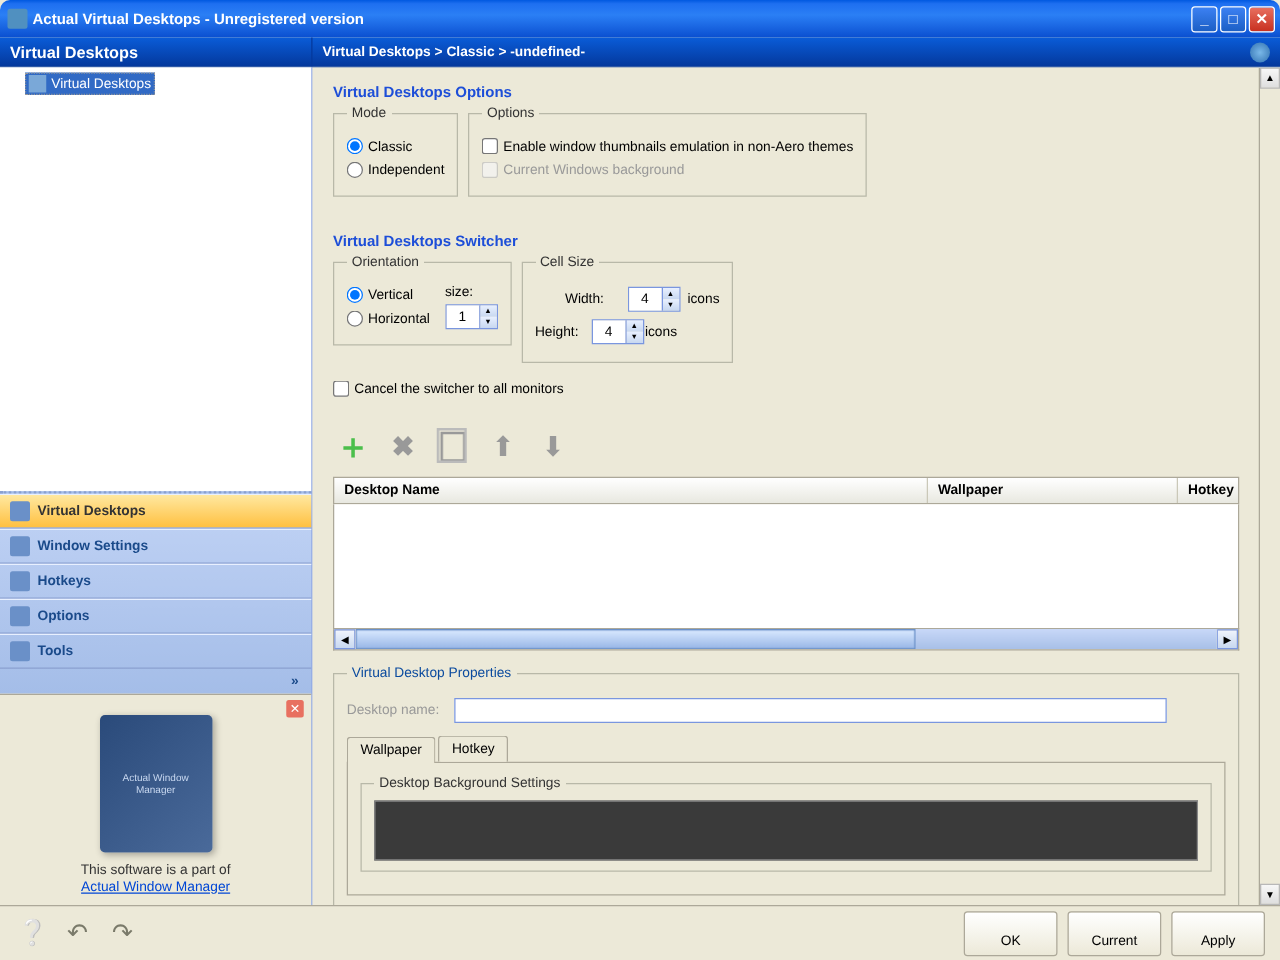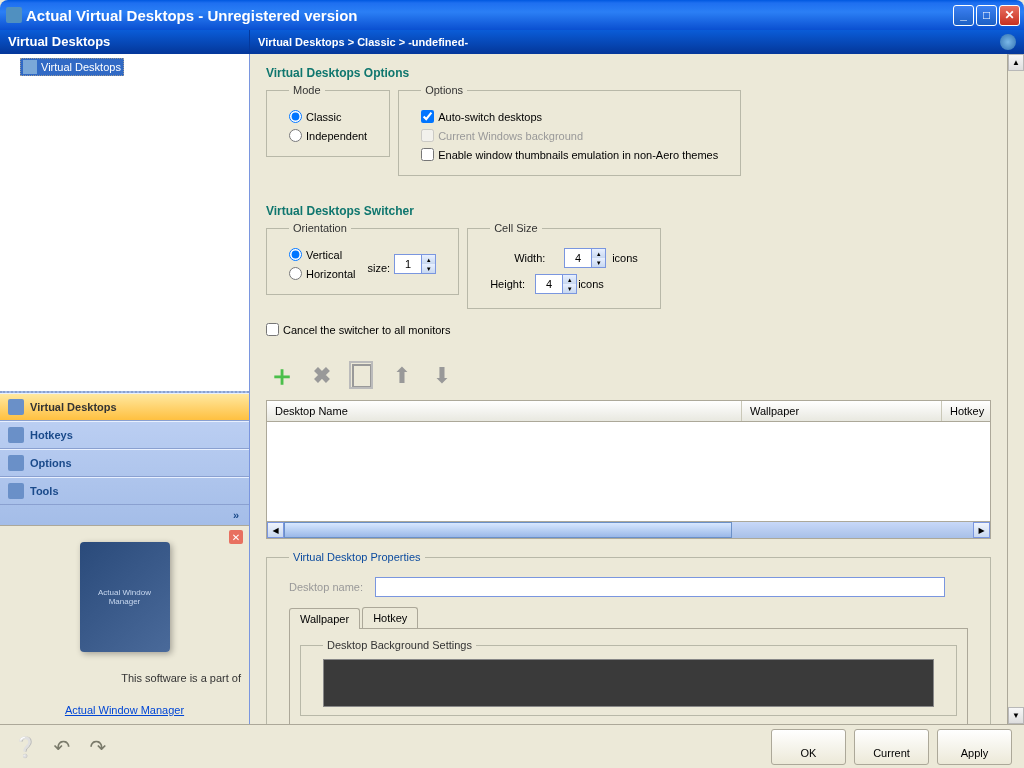--- a/index.html
+++ b/index.html
@@ -1,20 +1,20 @@
 <!DOCTYPE html>
 <html><head>
 <meta charset="utf-8">
 <style>
 * { box-sizing: border-box; margin: 0; padding: 0; font-family: Tahoma, sans-serif; font-size: 11px; }
 body { background: #ece9d8; overflow: hidden; }
 .window { width: 1024px; height: 768px; display: flex; flex-direction: column; }
 .titlebar { height: 30px; background: linear-gradient(to bottom, #0058e0 0%, #1e6ff0 10%, #2b7ff5 40%, #0a4fd0 100%); display: flex; align-items: center; padding: 0 4px; color: white; font-weight: bold; border-radius: 8px 8px 0 0; }
 .titlebar .app-icon { width: 16px; height: 16px; background: #5090c0; border-radius: 2px; margin-right: 4px; margin-left: 2px; }
-.titlebar .title { flex: 1; font-size: 15px; }
+.titlebar .title { flex: 1; font-size: 12px; }
 .win-controls { display: flex; gap: 2px; }
 .win-btn { width: 21px; height: 21px; border: 1px solid #fff; border-radius: 3px; display: flex; align-items: center; justify-content: center; cursor: pointer; color: white; font-weight: bold; font-size: 12px; }
 .win-min, .win-max { background: linear-gradient(to bottom, #3c81f3, #1c5fc5); }
 .win-close { background: linear-gradient(to bottom, #e87060, #c83020); }
 .header-row { height: 24px; background: linear-gradient(to bottom, #0a5cd8, #04389c); display: flex; align-items: center; color: white; border-bottom: 1px solid #04389c; }
 .header-left { width: 250px; padding-left: 8px; font-weight: bold; font-size: 13px; border-right: 1px solid #04389c; height: 100%; display: flex; align-items: center; }
 .header-right { flex: 1; padding-left: 8px; font-weight: bold; font-size: 13px; display: flex; align-items: center; }
 .header-right .globe { margin-left: auto; margin-right: 8px; width: 16px; height: 16px; background: radial-gradient(#7ab8e8, #3070b0); border-radius: 50%; }
 .body-row { flex: 1; display: flex; min-height: 0; }
 .sidebar { width: 250px; display: flex; flex-direction: column; background: #d6dff7; border-right: 1px solid #7a96df; }
@@ -22,47 +22,47 @@
 .tree-node { display: inline-flex; align-items: center; gap: 4px; padding: 1px 2px; background: #316ac5; color: white; border: 1px dotted #999; margin-left: 16px; }
 .tree-icon { width: 14px; height: 14px; background: #7aa8d8; display: inline-block; }
 .nav-list { background: linear-gradient(to bottom, #c1d3f5, #a4bde8); border-top: 2px dotted #8aa0d0; }
 .nav-item { height: 28px; display: flex; align-items: center; padding: 0 8px; gap: 6px; border-bottom: 1px solid #8aa0d0; border-top: 1px solid #e8f0ff; cursor: pointer; font-weight: bold; color: #1a4a8a; }
 .nav-item.selected { background: linear-gradient(to bottom, #ffe8a0, #ffc040); color: #333; }
 .nav-icon { width: 16px; height: 16px; background: #6a90c8; border-radius: 2px; }
 .nav-expand { height: 20px; display: flex; align-items: center; justify-content: flex-end; padding-right: 10px; font-weight: bold; color: #1a4a8a; cursor: pointer; }
 .promo { background: #ece9d8; border-top: 1px solid #aca899; flex-shrink: 0; padding: 8px; text-align: center; position: relative; }
 .promo-close { position: absolute; top: 4px; right: 6px; width: 14px; height: 14px; background: #e87060; color: white; font-size: 10px; border-radius: 2px; display: flex; align-items: center; justify-content: center; cursor: pointer; }
 .promo-img { width: 90px; height: 110px; background: linear-gradient(135deg, #2a4a7a, #4a6a9a); margin: 8px auto; border-radius: 4px; box-shadow: 2px 2px 6px rgba(0,0,0,0.3); display: flex; align-items: center; justify-content: center; color: #c8d8f0; font-size: 8px; padding: 4px; }
-.promo-text { color: #333; margin: 20px 0; text-align: right; }
+.promo-text { color: #333; margin: 2px 0; }
 .promo-link { color: #0046d5; text-decoration: underline; cursor: pointer; }
 .main { flex: 1; display: flex; background: #ece9d8; min-width: 0; }
 .content-scroll { flex: 1; overflow-y: auto; padding: 12px 16px; min-width: 0; }
 .vscrollbar { width: 17px; background: #ece9d8; border-left: 1px solid #aca899; display: flex; flex-direction: column; }
 .sb-btn { height: 17px; background: linear-gradient(#f7f7f7, #dedede); border: 1px solid #b8b8b8; display: flex; align-items: center; justify-content: center; font-size: 8px; cursor: pointer; }
 .sb-track { flex: 1; }
-.section-title { color: #0f766e; font-weight: bold; font-size: 12px; margin-bottom: 4px; }
-fieldset { border: 1px solid #b8b8a8; padding: 8px 22px; margin-bottom: 8px; }
+.section-title { color: #1d4ed8; font-weight: bold; font-size: 12px; margin-bottom: 4px; }
+fieldset { border: 1px solid #b8b8a8; padding: 8px 10px; margin-bottom: 8px; }
 legend { color: #0a4a9e; padding: 0 4px; }
 legend.plain { color: #333; }
 .row { display: flex; gap: 8px; align-items: flex-start; }
 .radio-row, .check-row { display: flex; align-items: center; gap: 4px; margin: 6px 0; }
 .check-row.disabled { color: #999; }
 input[type="radio"], input[type="checkbox"] { width: 13px; height: 13px; }
 .spinner { display: inline-flex; border: 1px solid #7a96df; height: 20px; }
 .spinner input { width: 26px; border: none; text-align: center; outline: none; }
 .spinner-btns { width: 14px; display: flex; flex-direction: column; border-left: 1px solid #7a96df; }
 .spinner-btns div { flex: 1; background: linear-gradient(#e8f0ff, #c8d8f0); display: flex; align-items: center; justify-content: center; font-size: 6px; cursor: pointer; }
 .toolbar { display: flex; gap: 8px; margin: 24px 0 8px 0; }
 .tb-btn { width: 32px; height: 32px; display: flex; align-items: center; justify-content: center; cursor: pointer; }
 .icon-add { color: #4bbf4b; font-size: 28px; font-weight: bold; }
 .icon-del { color: #999; font-size: 22px; font-weight: bold; }
 .icon-copy { width: 20px; height: 24px; border: 2px solid #999; position: relative; } .icon-copy::after{content:'';position:absolute;width:20px;height:24px;border:2px solid #bbb;left:-5px;top:-5px;}
 .icon-up, .icon-down { color: #999; font-size: 22px; }
 .list-header { display: flex; background: linear-gradient(#fff, #e8e8e0); border: 1px solid #aca899; }
-.list-header > div { padding: 4px 8px; border-right: 1px solid #cac8b8; }
+.list-header > div { padding: 4px 8px; border-right: 1px solid #cac8b8; font-weight: bold; }
 .lh-name { flex: 1; } .lh-wall { width: 200px; } .lh-hk { width: 48px; border-right: none !important; }
 .list-body { height: 100px; background: white; border: 1px solid #aca899; border-top: none; }
 .hscroll { display: flex; height: 17px; border: 1px solid #aca899; border-top: none; }
 .hs-btn { width: 17px; background: linear-gradient(#f0f4fc, #c8d8f0); border: 1px solid #7a96df; display: flex; align-items: center; justify-content: center; font-size: 8px; cursor: pointer; }
 .hs-track { flex: 1; background: linear-gradient(#c8d8f8, #a8c0e8); position: relative; }
 .hs-thumb { position: absolute; left: 0; width: 65%; height: 100%; background: linear-gradient(#d8e8ff, #9ab8e8); border: 1px solid #6a90c8; }
 .prop-label { color: #999; margin-right: 8px; }
 input.text-field { border: 1px solid #7a96df; height: 20px; padding: 2px 4px; width: 570px; }
 .tabs { display: flex; margin-top: 10px; }
 .tab { padding: 4px 10px; border: 1px solid #aca899; border-bottom: none; background: #ece9d8; cursor: pointer; margin-right: 2px; border-radius: 3px 3px 0 0; }
@@ -104,20 +104,24 @@
           <span>Virtual Desktops</span>
         </span>
       </div>
       <div class="nav-list">
         <div class="nav-item selected">
             <span class="nav-icon"></span>
             <span>Virtual Desktops</span>
           </div>
         <div class="nav-item">
             <span class="nav-icon"></span>
+            <span>Window Settings</span>
+          </div>
+        <div class="nav-item">
+            <span class="nav-icon"></span>
             <span>Hotkeys</span>
           </div>
         <div class="nav-item">
             <span class="nav-icon"></span>
             <span>Options</span>
           </div>
         <div class="nav-item">
             <span class="nav-icon"></span>
             <span>Tools</span>
           </div>
@@ -143,50 +147,46 @@
                 <label>Classic</label>
               </div>
             <div class="radio-row">
                 <input type="radio" style="">
                 <label>Independent</label>
               </div>
           </fieldset>
           <fieldset>
             <legend class="plain">Options</legend>
             <div class="check-row">
-                <input type="checkbox" checked="" style="">
-                <label>Auto-switch desktops</label>
+                <input type="checkbox" style="">
+                <label>Enable window thumbnails emulation in non-Aero themes</label>
               </div>
             <div class="check-row disabled">
                 <input type="checkbox" disabled="" style="">
                 <label>Current Windows background</label>
-              </div>
-            <div class="check-row">
-                <input type="checkbox" style="">
-                <label>Enable window thumbnails emulation in non-Aero themes</label>
               </div>
           </fieldset>
         </div>
 
         <div class="section-title" style="margin-top:20px;">Virtual Desktops Switcher</div>
         <div class="row">
           <fieldset>
             <legend class="plain">Orientation</legend>
             <div class="row" style="align-items:center;">
               <div>
                 <div class="radio-row">
                     <input type="radio" checked="" style="">
                     <label>Vertical</label>
                   </div>
                 <div class="radio-row">
                     <input type="radio" style="">
                     <label>Horizontal</label>
                   </div>
               </div>
-              <div style="display:flex;align-items:flex-end;gap:4px;margin-left:4px;">
+              <div style="display:flex;align-items:flex-start;gap:4px;margin-left:4px;flex-direction:column;">
                 <span>size:</span>
                 <span class="spinner">
                     <input value="1" style="">
                     <span class="spinner-btns">
                       <div>▲</div>
                       <div>▼</div>
                     </span>
                   </span>
               </div>
             </div>

